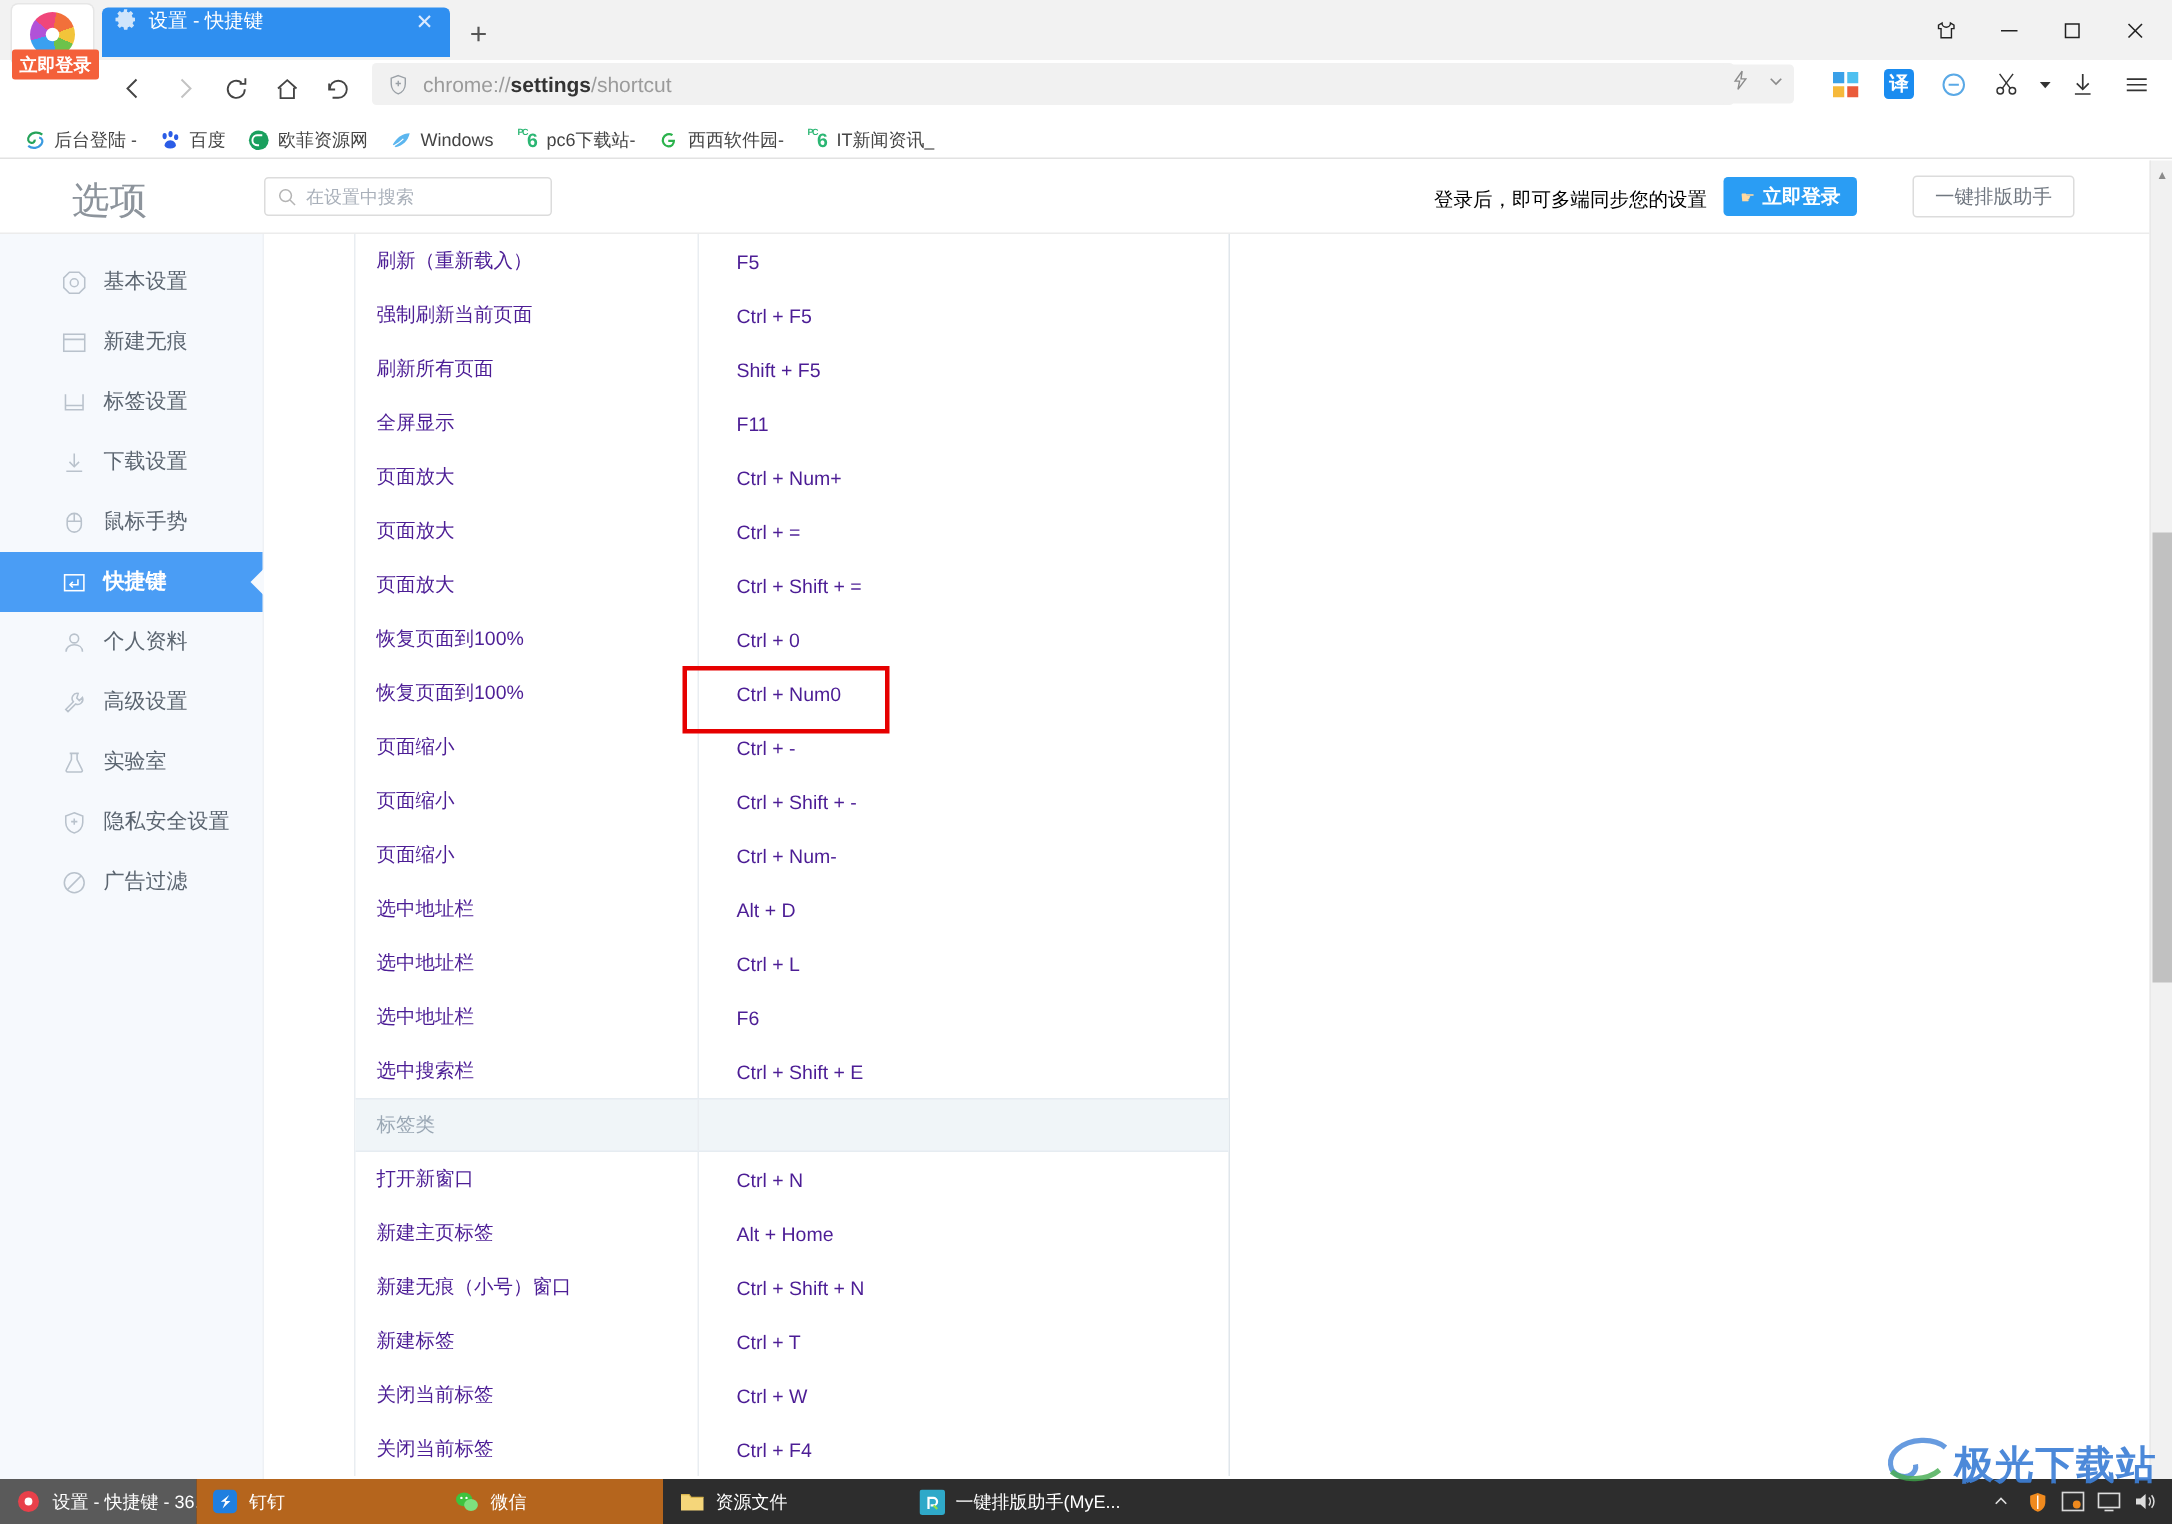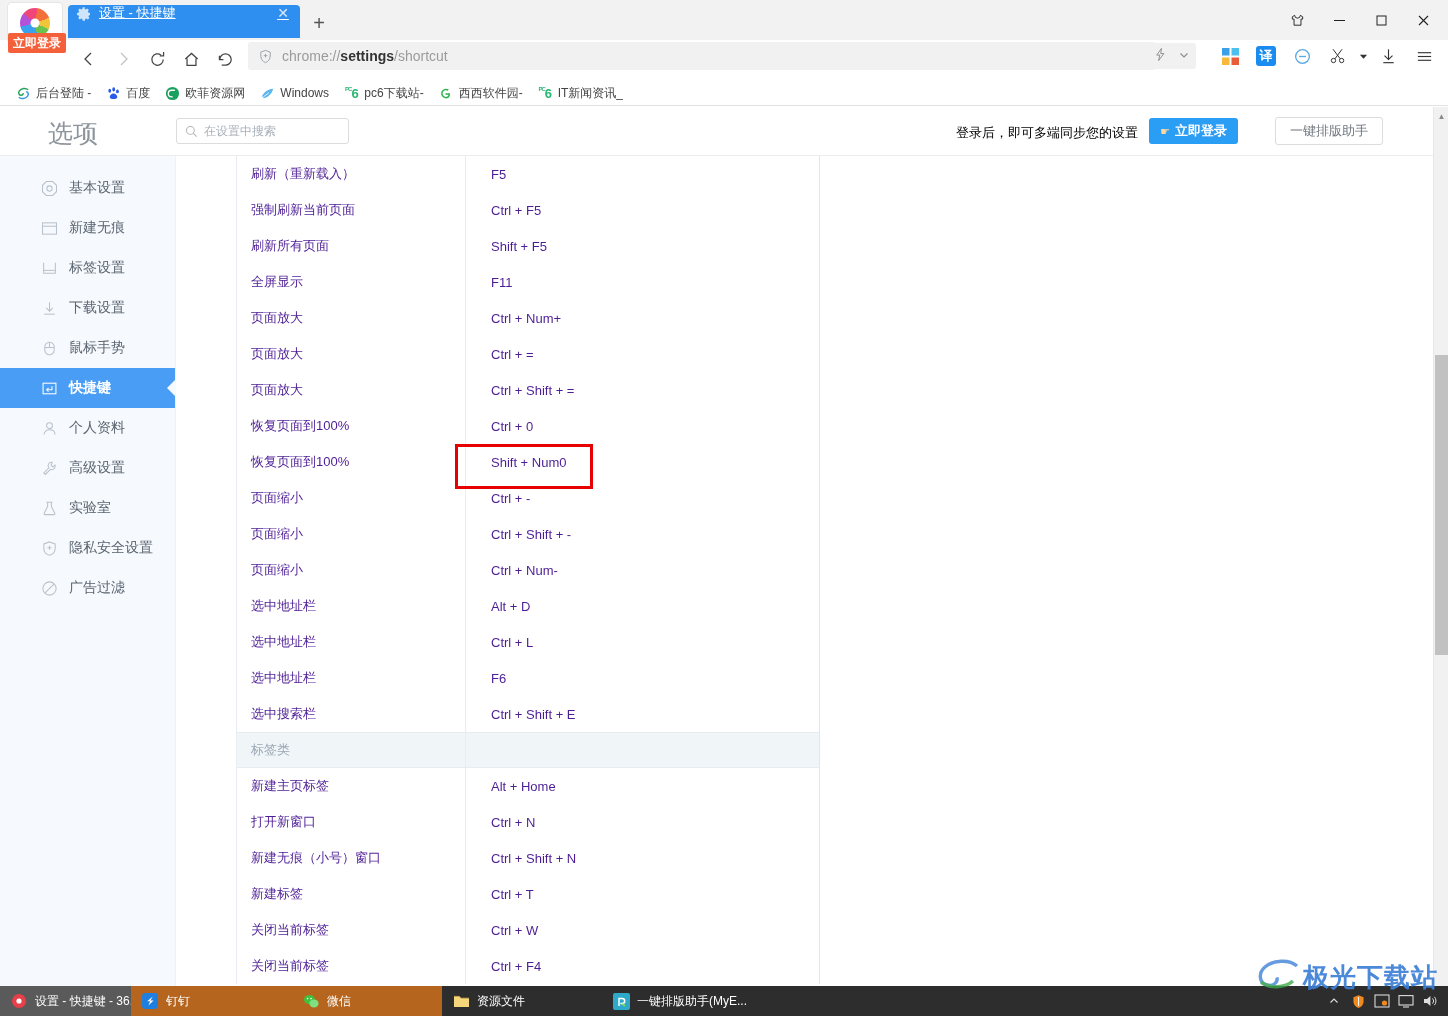--- a/index.html
+++ b/index.html
@@ -49,23 +49,22 @@
     background: #f4603a; color: #fff;
     font-size: 12px; line-height: 18px; padding: 1px 5px;
     border-radius: 2px; white-space: nowrap;
     font-weight: bold;
   }
 
   .tab {
     position: absolute; left: 68px; top: 5px; width: 232px; height: 33px;
     background: #2f8ff0; color: #fff;
     border-radius: 4px 4px 0 0;
-    display: flex; align-items: flex-end; padding: 16px 8px;
+    display: flex; align-items: flex-start; padding: 0 8px;
     font-size: 13px;
-    text-decoration: underline;
   }
   .tab-favicon {
     width: 16px; height: 16px; margin-right: 7px; flex: 0 0 auto;
     position: relative;
   }
   .tab-favicon svg { display: block; }
   .tab-title { flex: 1 1 auto; overflow: hidden; white-space: nowrap; text-overflow: ellipsis; }
   .tab-close {
     width: 18px; height: 18px; flex: 0 0 auto; color: #dbeaff;
     font-size: 14px; display: flex; align-items: center; justify-content: center;
@@ -142,21 +141,21 @@
   .page-header {
     position: absolute; top: 0; left: 0; width: 1433px; height: 49px;
     background: #fff; border-bottom: 1px solid #ececec;
     display: flex; align-items: center;
   }
   .page-title {
     position: absolute; left: 48px; top: 10px;
     font-size: 25px; color: #8d949c; font-weight: normal;
   }
   .search-box {
-    position: absolute; left: 176px; top: 11px; width: 173px; height: 26px;
+    position: absolute; left: 176px; top: 11px; width: 192px; height: 26px;
     border: 1px solid #dcdcdc; border-radius: 3px;
     display: flex; align-items: center; padding: 0 8px;
     background: #fff;
   }
   .search-box .mag { margin-right: 6px; color: #b4b4b4; display: flex; }
   .search-box input {
     border: none; outline: none; font-size: 12px; color: #555;
     width: 100%; background: transparent;
     font-family: "Liberation Sans", sans-serif;
   }
@@ -678,21 +677,21 @@
             <div class="c-key">Ctrl + Shift + =</div>
           </div>
           <div class="row">
             <div class="c-name">恢复页面到100%</div>
             <div class="sep"></div>
             <div class="c-key">Ctrl + 0</div>
           </div>
           <div class="row">
             <div class="c-name">恢复页面到100%</div>
             <div class="sep"></div>
-            <div class="c-key">Shift + Num0</div>
+            <div class="c-key">Ctrl + Num0</div>
           </div>
           <div class="row">
             <div class="c-name">页面缩小</div>
             <div class="sep"></div>
             <div class="c-key">Ctrl + -</div>
           </div>
           <div class="row">
             <div class="c-name">页面缩小</div>
             <div class="sep"></div>
             <div class="c-key">Ctrl + Shift + -</div>
@@ -721,28 +720,28 @@
             <div class="c-name">选中搜索栏</div>
             <div class="sep"></div>
             <div class="c-key">Ctrl + Shift + E</div>
           </div>
           <div class="section-row">
             <div class="c-name">标签类</div>
             <div class="sep"></div>
             <div class="c-key"></div>
           </div>
           <div class="row">
+            <div class="c-name">打开新窗口</div>
+            <div class="sep"></div>
+            <div class="c-key">Ctrl + N</div>
+          </div>
+          <div class="row">
             <div class="c-name">新建主页标签</div>
             <div class="sep"></div>
             <div class="c-key">Alt + Home</div>
-          </div>
-          <div class="row">
-            <div class="c-name">打开新窗口</div>
-            <div class="sep"></div>
-            <div class="c-key">Ctrl + N</div>
           </div>
           <div class="row">
             <div class="c-name">新建无痕（小号）窗口</div>
             <div class="sep"></div>
             <div class="c-key">Ctrl + Shift + N</div>
           </div>
           <div class="row">
             <div class="c-name">新建标签</div>
             <div class="sep"></div>
             <div class="c-key">Ctrl + T</div>

